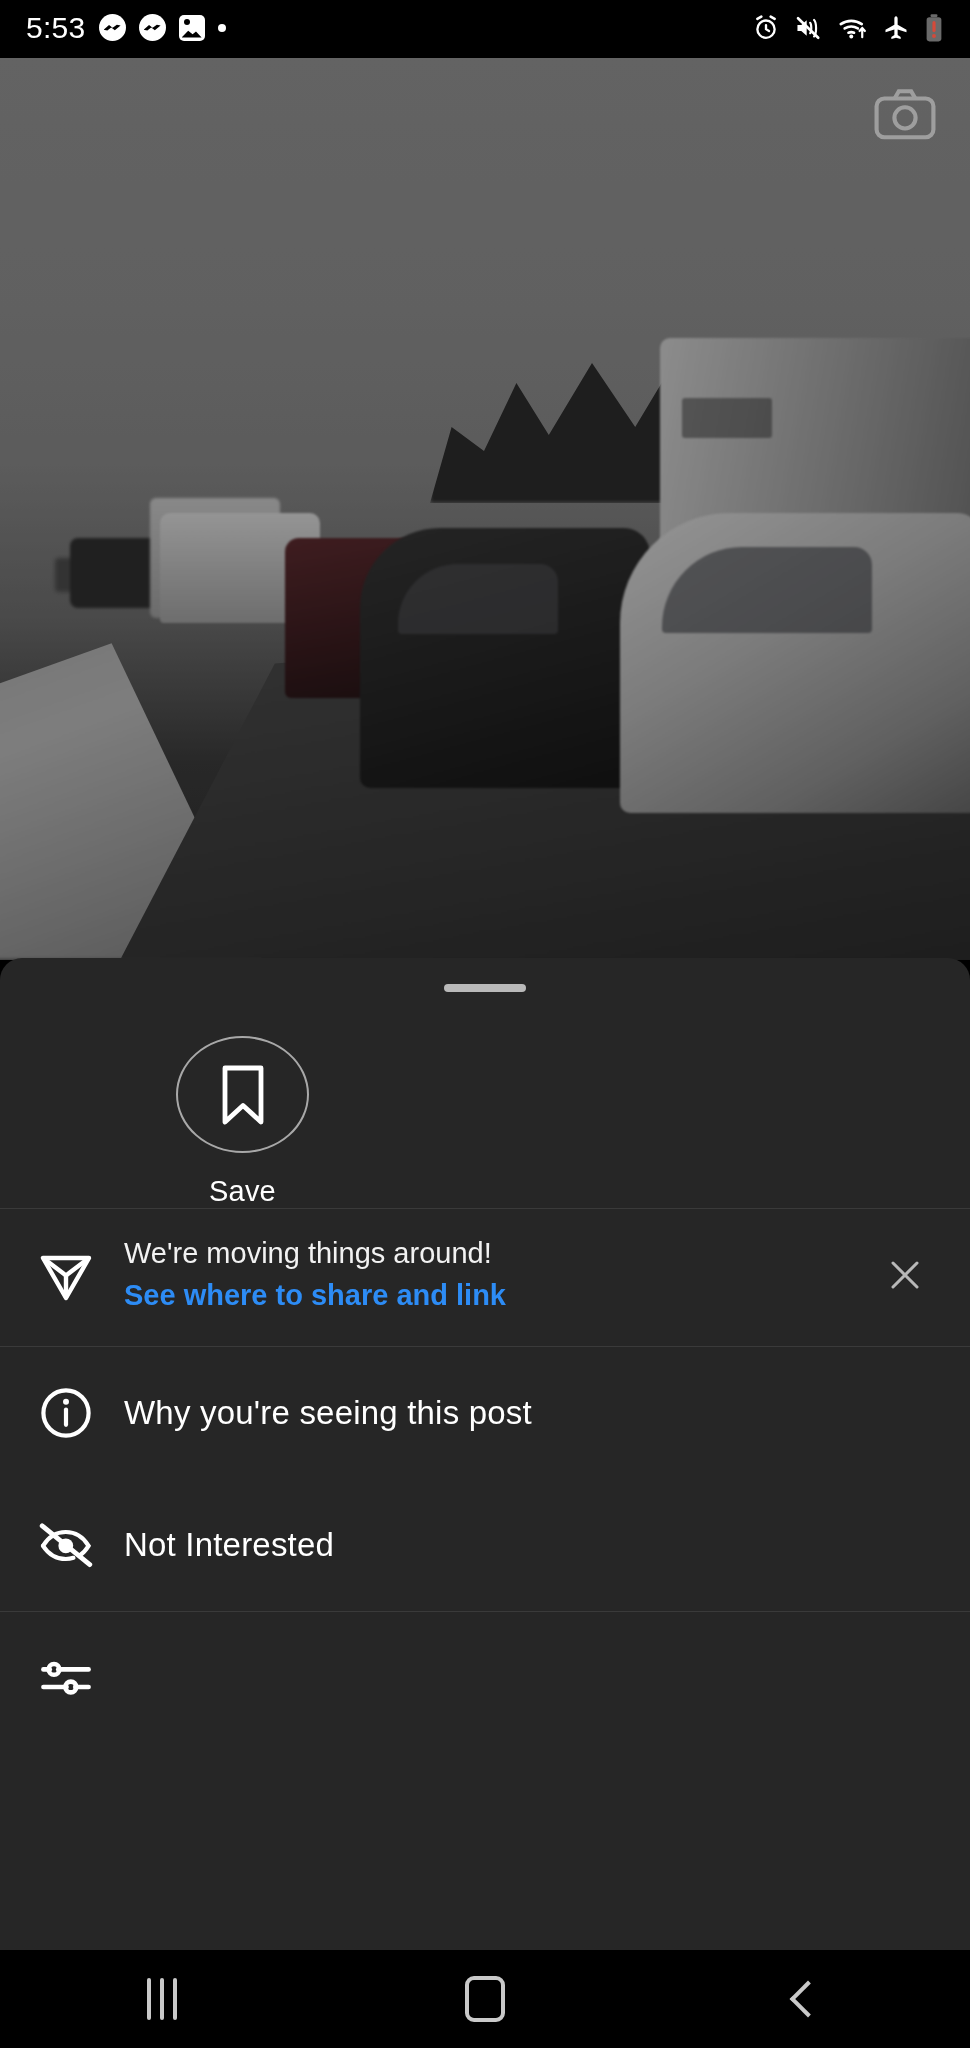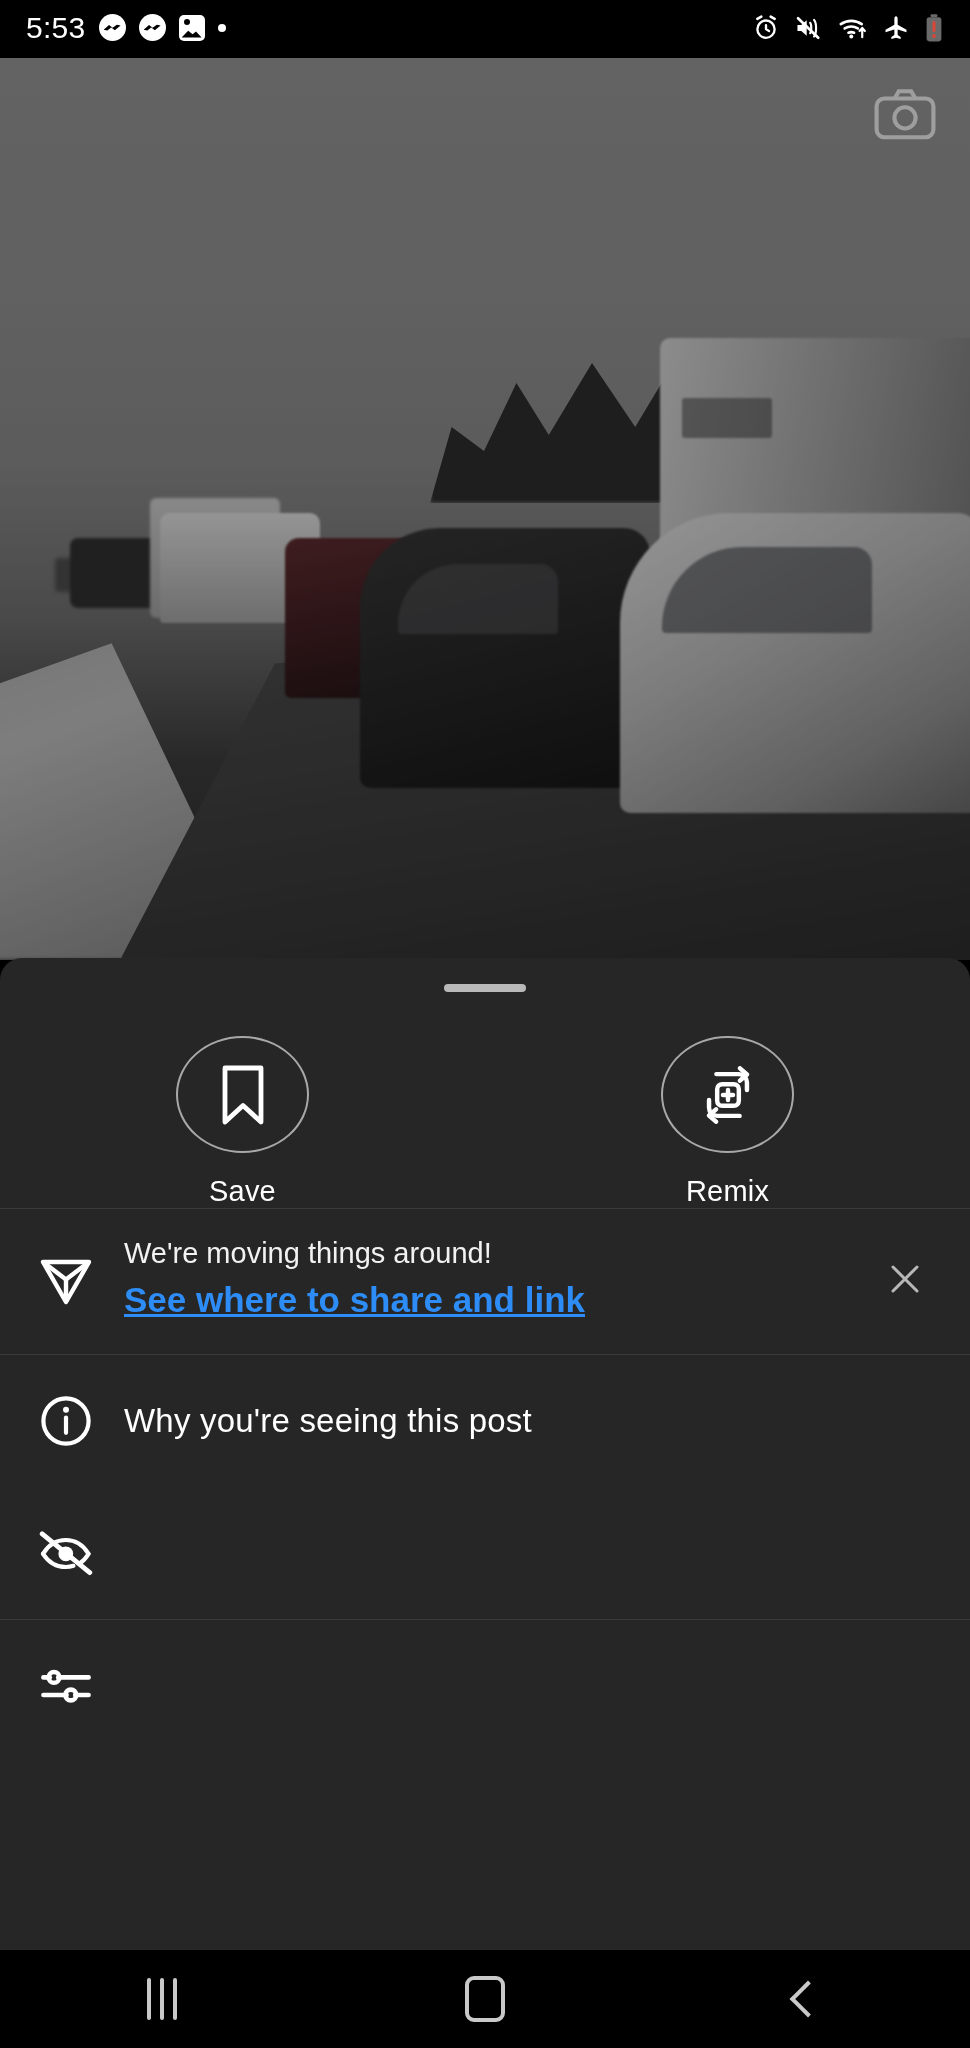--- a/index.html
+++ b/index.html
@@ -156,21 +156,21 @@
   .action-label { color:#fff; font-size:29px; margin-top:22px; letter-spacing:0.2px; }
 
   .sep { height:1px; background:#3a3a3a; width:100%; }
 
   .banner {
     display:flex; align-items:center; padding:26px 30px 30px 30px; min-height:128px;justify-content:space-between;
   }
   .banner-ico { width:72px; flex:0 0 72px; display:flex; justify-content:center; }
   .banner-txt { flex:1; padding-left:22px; }
   .banner-title { color:#f2f2f2; font-size:29px; line-height:1.28; }
-  .banner-link { color:#2d8cf5; font-size:35px; font-weight:bold; line-height:1.36; margin-top:4px;text-decoration:underline; }
+  .banner-link { color:#2d8cf5; font-size:29px; font-weight:bold; line-height:1.36; margin-top:4px; }
   .banner-x { width:70px; display:flex; justify-content:center; align-items:center; }
 
   .menu { }
   .mitem {
     display:flex; align-items:center; height:132px; padding:0 30px;
   }
   .mitem-ico { width:72px; flex:0 0 72px; display:flex; justify-content:center; align-items:center; }
   .mitem-label { color:#ffffff; font-size:33px; padding-left:22px; letter-spacing:0.2px; }
   .mitem-label.danger { color:#e0484f; }
 
@@ -258,33 +258,20 @@
 
     <div class="actions">
       <div class="action">
         <div class="circle">
           <svg width="52" height="62" viewBox="0 0 26 31">
             <path d="M4 2h18v27l-9-8.3L4 29z" fill="none" stroke="#fff" stroke-width="2.4" stroke-linejoin="round"></path>
           </svg>
         </div>
         <div class="action-label">Save</div>
       </div>
-      <div class="action">
-        <div class="circle">
-          <svg width="58" height="58" viewBox="0 0 30 30">
-            <path d="M9 4.2h11.6a4.2 4.2 0 0 1 4.2 4.2v4" fill="none" stroke="#fff" stroke-width="2.3" stroke-linecap="round"></path>
-            <path d="M21.2 1.2l3.6 3.2-3.6 3.2" fill="none" stroke="#fff" stroke-width="2.3" stroke-linecap="round" stroke-linejoin="round"></path>
-            <path d="M21 25.8H9.4a4.2 4.2 0 0 1-4.2-4.2v-4" fill="none" stroke="#fff" stroke-width="2.3" stroke-linecap="round"></path>
-            <path d="M8.8 28.8l-3.6-3.2 3.6-3.2" fill="none" stroke="#fff" stroke-width="2.3" stroke-linecap="round" stroke-linejoin="round"></path>
-            <rect x="9.4" y="9.4" width="11.2" height="11.2" rx="2.6" fill="none" stroke="#fff" stroke-width="2.3"></rect>
-            <path d="M15 12.4v5.2M12.4 15h5.2" stroke="#fff" stroke-width="2.3" stroke-linecap="round"></path>
-          </svg>
-        </div>
-        <div class="action-label">Remix</div>
-      </div>
     </div>
 
     <div class="sep"></div>
 
     <div class="banner">
       <div class="banner-ico">
         <svg width="56" height="56" viewBox="0 0 28 28">
           <path d="M2.5 5.5h23L14 25.5z" fill="none" stroke="#fff" stroke-width="2.2" stroke-linejoin="round"></path>
           <path d="M2.5 5.5 L14 14.2 L25.5 5.5" fill="none" stroke="#fff" stroke-width="2.2" stroke-linejoin="round"></path>
           <path d="M14 14.2 V25.5" fill="none" stroke="#fff" stroke-width="2.2"></path>
@@ -318,20 +305,21 @@
 
       <div class="mitem">
         <div class="mitem-ico">
           <svg width="54" height="48" viewBox="0 0 27 24">
             <path d="M2 12.4c2.8-4.6 6.6-6.9 11.4-6.9 4.8 0 8.6 2.3 11.4 6.9-1.3 2.1-2.8 3.7-4.5 4.8" fill="none" stroke="#fff" stroke-width="2.1" stroke-linecap="round"></path>
             <path d="M17.2 18.4c-1.2.4-2.4.6-3.8.6-4.8 0-8.6-2.3-11.4-6.6" fill="none" stroke="#fff" stroke-width="2.1" stroke-linecap="round"></path>
             <circle cx="13.4" cy="12.4" r="3.7" fill="#fff"></circle>
             <path d="M1.6 2.4 L25.4 21.8" stroke="#fff" stroke-width="2.4" stroke-linecap="round"></path>
           </svg>
         </div>
+        <div class="mitem-label">Not Interested</div>
       </div>
 
 
       <div class="sep"></div>
 
       <div class="mitem">
         <div class="mitem-ico">
           <svg width="54" height="42" viewBox="0 0 27 21">
             <path d="M9.6 6.2h15.2" stroke="#fff" stroke-width="2.3" stroke-linecap="round"></path>
             <path d="M2.2 6.2h3.2" stroke="#fff" stroke-width="2.3" stroke-linecap="round"></path>

